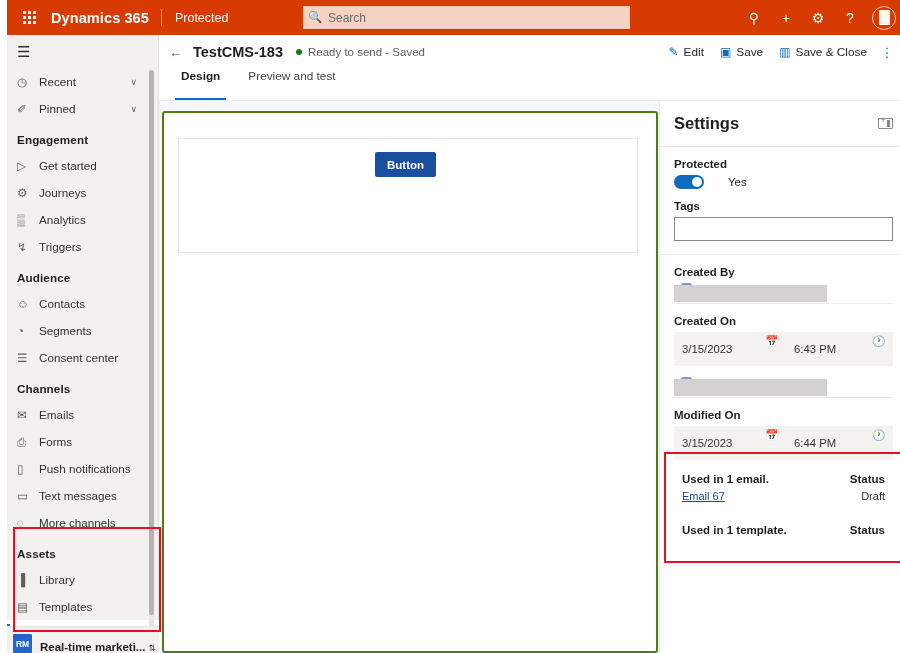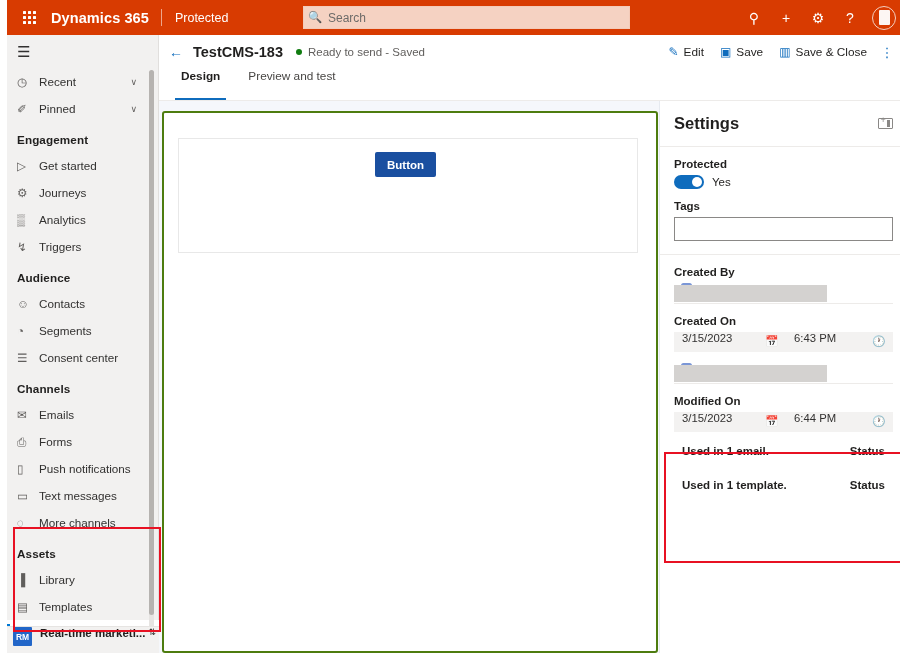--- a/index.html
+++ b/index.html
@@ -72,21 +72,21 @@
   }
   .nav-scrollbar {
     position: absolute; right: 5px; top: 2px; width: 5px; height: 578px;
     background: #e6e4e2; border-radius: 3px;
   }
   .nav-scrollbar i {
     position: absolute; left: 0; top: 0; width: 5px; height: 545px; background: #b6b3b0; border-radius: 3px; display: block;
   }
   .appswitch {
     position: absolute; bottom: 0; left: 0; width: 152px; height: 27px;
-    background: #f2f1f0; display: flex; align-items: flex-start; padding-left: 6px;
+    background: #f2f1f0; display: flex; align-items: flex-end; padding-left: 6px;
     border-top: 1px solid #e6e4e2; cursor: pointer;
   }
   .rm-badge {
     width: 19px; height: 19px; background: #2266c8; color: #fff; font-size: 8.5px; font-weight: 700;
     display: flex; align-items: center; justify-content: center; border-radius: 1px;
   }
   .appswitch-label { font-size: 11.5px; font-weight: 700; color: #201f1e; padding-left: 8px; white-space: nowrap; }
   .appswitch-chev { font-size: 9px; color: #323130; padding-left: 3px; }
 
   
@@ -161,36 +161,36 @@
   }
   .panel-collapse::before {
     content: ""; position: absolute; right: 2px; top: 1px; bottom: 1px; width: 3.5px; background: #8a8886;
   }
   .panel-collapse::after {
     content: "+"; position: absolute; left: 1.5px; top: -3.5px; font-size: 9px; color: #8a8886; line-height: 1;
   }
   .sec { padding: 11px 14px 0 14px; }
   .sec-divider { height: 1px; background: #edebe9; margin: 13px 0 0 0; }
   .fld-label { font-size: 11.5px; font-weight: 700; color: #201f1e; margin-bottom: 5px; }
-  .toggle-row { display: flex; align-items: center; gap: 8px; }
+  .toggle-row { display: flex; align-items: center; gap: 24px; }
   .toggle {
     width: 30px; height: 14px; border-radius: 8px; background: #0f6cbd; position: relative; cursor: pointer; flex: 0 0 30px;
   }
   .toggle i { position: absolute; right: 2px; top: 2px; width: 10px; height: 10px; border-radius: 50%; background: #fff; display: block; }
   .toggle-txt { font-size: 11.5px; color: #201f1e; }
   .txtbox {
     height: 24px; border: 1px solid #8a8886; background: #fff; width: 100%;
     font-size: 11.5px; padding: 0 6px; font-family: "Liberation Sans", sans-serif; color: #201f1e; outline: none;
   }
   .redacted-field { position: relative; height: 21px; border-bottom: 1px solid #edebe9; background: #fff; }
   .redacted-field .blk { position: absolute; left: 0; top: 2px; width: 153px; height: 17px; background: #d4d2d0; }
   .redacted-field .dot { position: absolute; left: 7px; top: 0px; width: 11px; height: 5px; background: #7a96d6; border-radius: 3px; }
   .datetime-row { display: flex; width: 100%; }
   .dt-cell {
-    height: 20px; background: #f3f2f1; display: flex; align-items: flex-start; position: relative;
+    height: 34px; background: #f3f2f1; display: flex; align-items: center; position: relative;
     font-size: 11.3px; color: #323130; padding-left: 8px;
   }
   .dt-date { width: 112px; }
   .dt-time { flex: 1; }
   .dt-ic { position: absolute; right: 7px; top: 4px; color: #605e5c; font-size: 11px; line-height: 1; }
   .usedin { margin: 0 14px; padding: 13px 8px 10px 8px; }
   .usedin-row { display: flex; justify-content: space-between; align-items: flex-end; }
   .usedin-title { font-size: 11.5px; font-weight: 700; color: #201f1e; }
   .usedin-status-h { font-size: 11.5px; font-weight: 700; color: #201f1e; }
   .usedin-link { font-size: 11px; color: #0f4b9b; text-decoration: underline; cursor: pointer; }
@@ -435,20 +435,24 @@
           <span class="dt-ic">🕐</span>
         </div>
       </div>
     </div>
 
     <div class="usedin">
       <div class="usedin-row">
         <span class="usedin-title">Used in 1 email.</span>
         <span class="usedin-status-h">Status</span>
       </div>
+      <div class="usedin-row sub-row">
+        <span class="usedin-link">Email 67</span>
+        <span class="usedin-val">Draft</span>
+      </div>
 
       <div class="usedin-gap"></div>
 
       <div class="usedin-row">
         <span class="usedin-title">Used in 1 template.</span>
         <span class="usedin-status-h">Status</span>
       </div>
     </div>
   </div>
 

